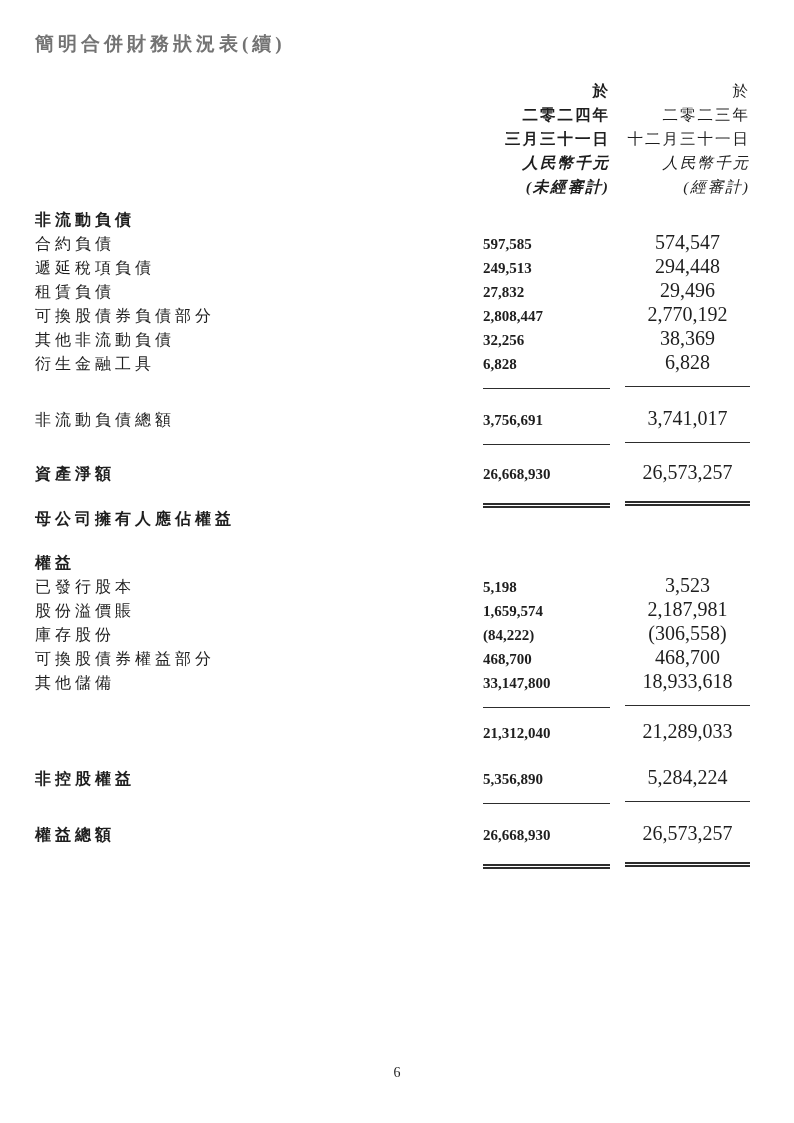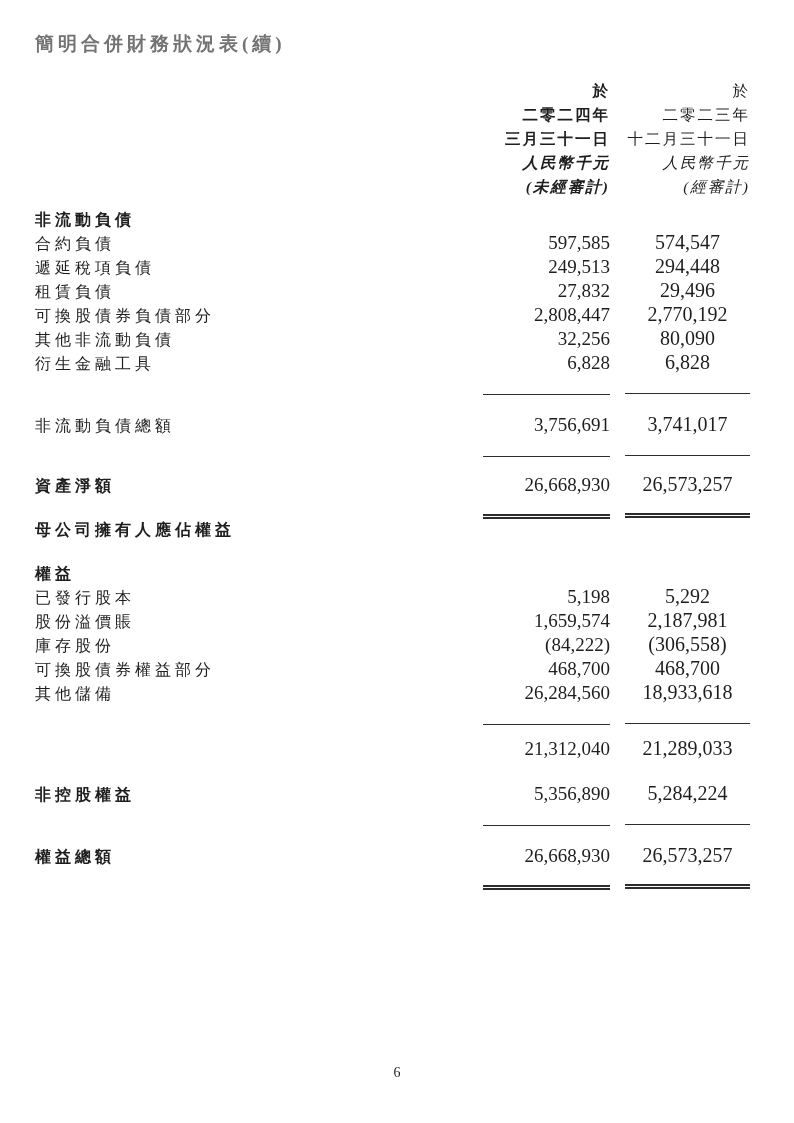--- a/index.html
+++ b/index.html
@@ -18,31 +18,31 @@
     font-size:19px;
     font-weight:bold;
     letter-spacing:4px;
     line-height:26px;
     margin:0;
     color:#737373;
   }
   
   .row,.hdr{display:flex;align-items:baseline;}
   .lbl{width:448px;font-size:16px;letter-spacing:4px;white-space:nowrap;}
-  .v1{width:127px;text-align:right;font-size:19px;font-weight:normal;white-space:nowrap;}
+  .v1{width:127px;font-size:15px;font-weight:bold;white-space:nowrap;}
   .v2{width:125px;margin-left:15px;text-align:center;font-size:20px;white-space:nowrap;}
   .row{line-height:22px;}
   
   .hdr{margin-top:22px;}
   .hcol{line-height:24px;font-size:15.5px;letter-spacing:2px;white-space:nowrap;text-align:right;}
   .hcol.c1{width:127px;font-weight:bold;}
   .hcol.c2{width:125px;margin-left:15px;}
   .hcol .it{font-style:italic;}
   
-  .rs{border-bottom:1.5px solid #2d2d2d;padding-bottom:20px;}
+  .rs{border-bottom:1.5px solid #2d2d2d;padding-bottom:13px;}
   .rd{border-bottom:5px double #2d2d2d;padding-bottom:18px;}
   
   .b{font-weight:bold;}
   .body{margin-top:10px;}
   .mt-12{margin-top:12px;}
   .mt-16{margin-top:16px;}
   .mt-18{margin-top:18px;}
   .mt-22{margin-top:22px;}
   .pageno{
     position:absolute;left:0;right:0;top:1065px;
@@ -102,21 +102,21 @@
 
     <div class="row">
       <div class="lbl">可換股債券負債部分</div>
       <div class="v1">2,808,447</div>
       <div class="v2">2,770,192</div>
     </div>
 
     <div class="row">
       <div class="lbl">其他非流動負債</div>
       <div class="v1">32,256</div>
-      <div class="v2">80,090</div>
+      <div class="v2">38,369</div>
     </div>
 
     <div class="row">
       <div class="lbl">衍生金融工具</div>
       <div class="v1 rs">6,828</div>
       <div class="v2 rs">6,828</div>
     </div>
 
     <div class="row mt-18">
       <div class="lbl">非流動負債總額</div>
@@ -138,21 +138,21 @@
 
     <div class="row mt-22">
       <div class="lbl b">權益</div>
       <div class="v1"></div>
       <div class="v2"></div>
     </div>
 
     <div class="row">
       <div class="lbl">已發行股本</div>
       <div class="v1">5,198</div>
-      <div class="v2">5,292</div>
+      <div class="v2">3,523</div>
     </div>
 
     <div class="row">
       <div class="lbl">股份溢價賬</div>
       <div class="v1">1,659,574</div>
       <div class="v2">2,187,981</div>
     </div>
 
     <div class="row">
       <div class="lbl">庫存股份</div>
@@ -161,21 +161,21 @@
     </div>
 
     <div class="row">
       <div class="lbl">可換股債券權益部分</div>
       <div class="v1">468,700</div>
       <div class="v2">468,700</div>
     </div>
 
     <div class="row">
       <div class="lbl">其他儲備</div>
-      <div class="v1 rs">26,284,560</div>
+      <div class="v1 rs">33,147,800</div>
       <div class="v2 rs">18,933,618</div>
     </div>
 
     <div class="row mt-12">
       <div class="lbl"></div>
       <div class="v1">21,312,040</div>
       <div class="v2">21,289,033</div>
     </div>
 
     <div class="row mt-22">

